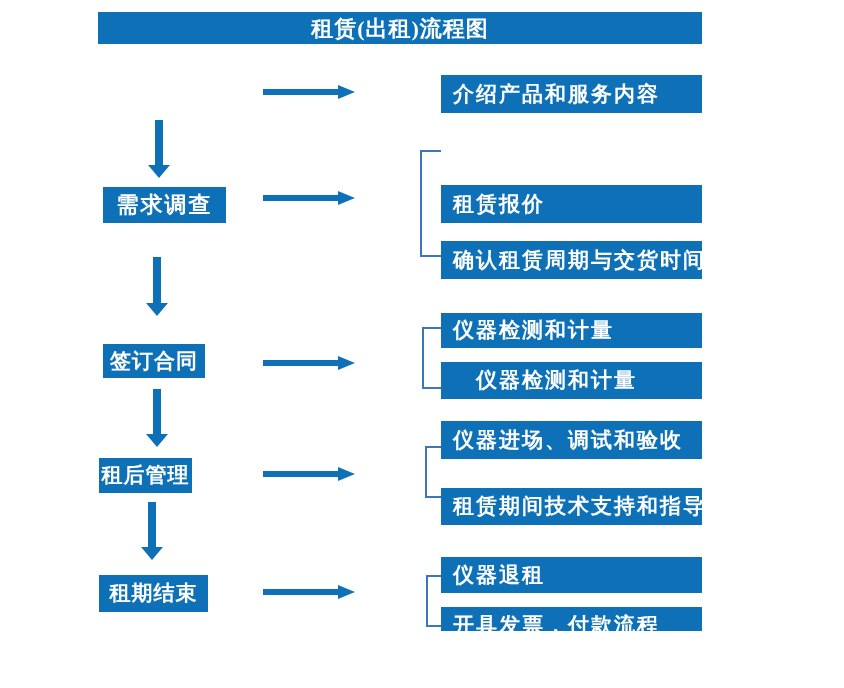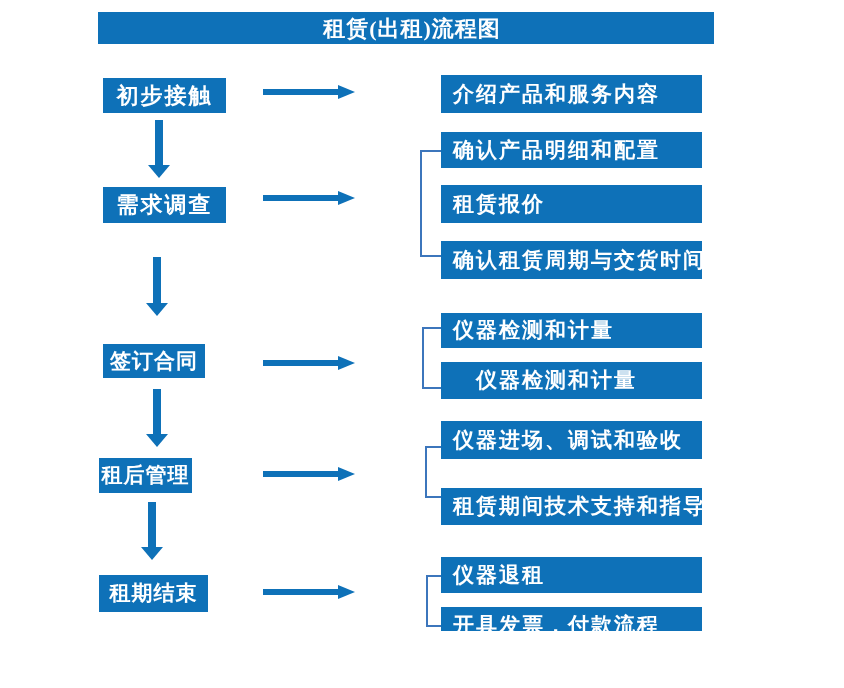--- a/index.html
+++ b/index.html
@@ -13,21 +13,21 @@
     position:relative;
     width:844px;height:688px;
     background:var(--color-background);
     font-family:"Liberation Serif","DejaVu Serif",serif;
     font-weight:bold;
     overflow:hidden;
   }
   .title-bar{
     position:absolute;left:98px;top:12px;width:604px;height:32px;
     background:var(--color-primary);color:var(--color-text_on_primary);
-    text-align:center;line-height:33px;font-size:22px;letter-spacing:1px;padding-left:12px;
+    text-align:center;line-height:33px;font-size:22px;letter-spacing:1px;
   }
   .stage{
     position:absolute;background:var(--color-primary);color:var(--color-text_on_primary);
     text-align:center;font-size:22px;letter-spacing:2px;
   }
   .l1{left:103px;top:78px;width:123px;height:35px;line-height:35px;}
   .l2{left:103px;top:187px;width:123px;height:36px;line-height:36px;}
   .l3{left:103px;top:344px;width:102px;height:34px;line-height:34px;font-size:21px;letter-spacing:1px;}
   .l4{left:99px;top:458px;width:93px;height:35px;line-height:35px;font-size:21px;letter-spacing:1px;}
   .l5{left:99px;top:575px;width:109px;height:37px;line-height:37px;font-size:21px;letter-spacing:1px;}
@@ -71,21 +71,20 @@
   .b3{left:425px;top:446px;width:16px;height:52px;}
   .b4{left:426px;top:575px;width:15px;height:52px;}
 </style>
 </head>
 <body>
 
 <div class="canvas">
 
   <div class="title-bar">租赁(出租)流程图</div>
 
-  <div class="stage l1">初步接触</div>
   <div class="stage l2">需求调查</div>
   <div class="stage l3">签订合同</div>
   <div class="stage l4">租后管理</div>
   <div class="stage l5">租期结束</div>
 
   <div class="v-arrow v1">
       <div class="v-shaft"></div>
       <div class="v-head"></div>
     </div>
   <div class="v-arrow v2">
@@ -121,21 +120,20 @@
       <div class="h-shaft"></div>
       <div class="h-head"></div>
     </div>
 
   <div class="bracket b1"></div>
   <div class="bracket b2"></div>
   <div class="bracket b3"></div>
   <div class="bracket b4"></div>
 
   <div class="detail r1">介绍产品和服务内容</div>
-  <div class="detail r2">确认产品明细和配置</div>
   <div class="detail r3">租赁报价</div>
   <div class="detail r4">确认租赁周期与交货时间</div>
   <div class="detail r5">仪器检测和计量</div>
   <div class="detail r6">仪器检测和计量</div>
   <div class="detail r7">仪器进场、调试和验收</div>
   <div class="detail r8">租赁期间技术支持和指导</div>
   <div class="detail r9">仪器退租</div>
   <div class="detail r10">开具发票，付款流程</div>
 
 </div>

